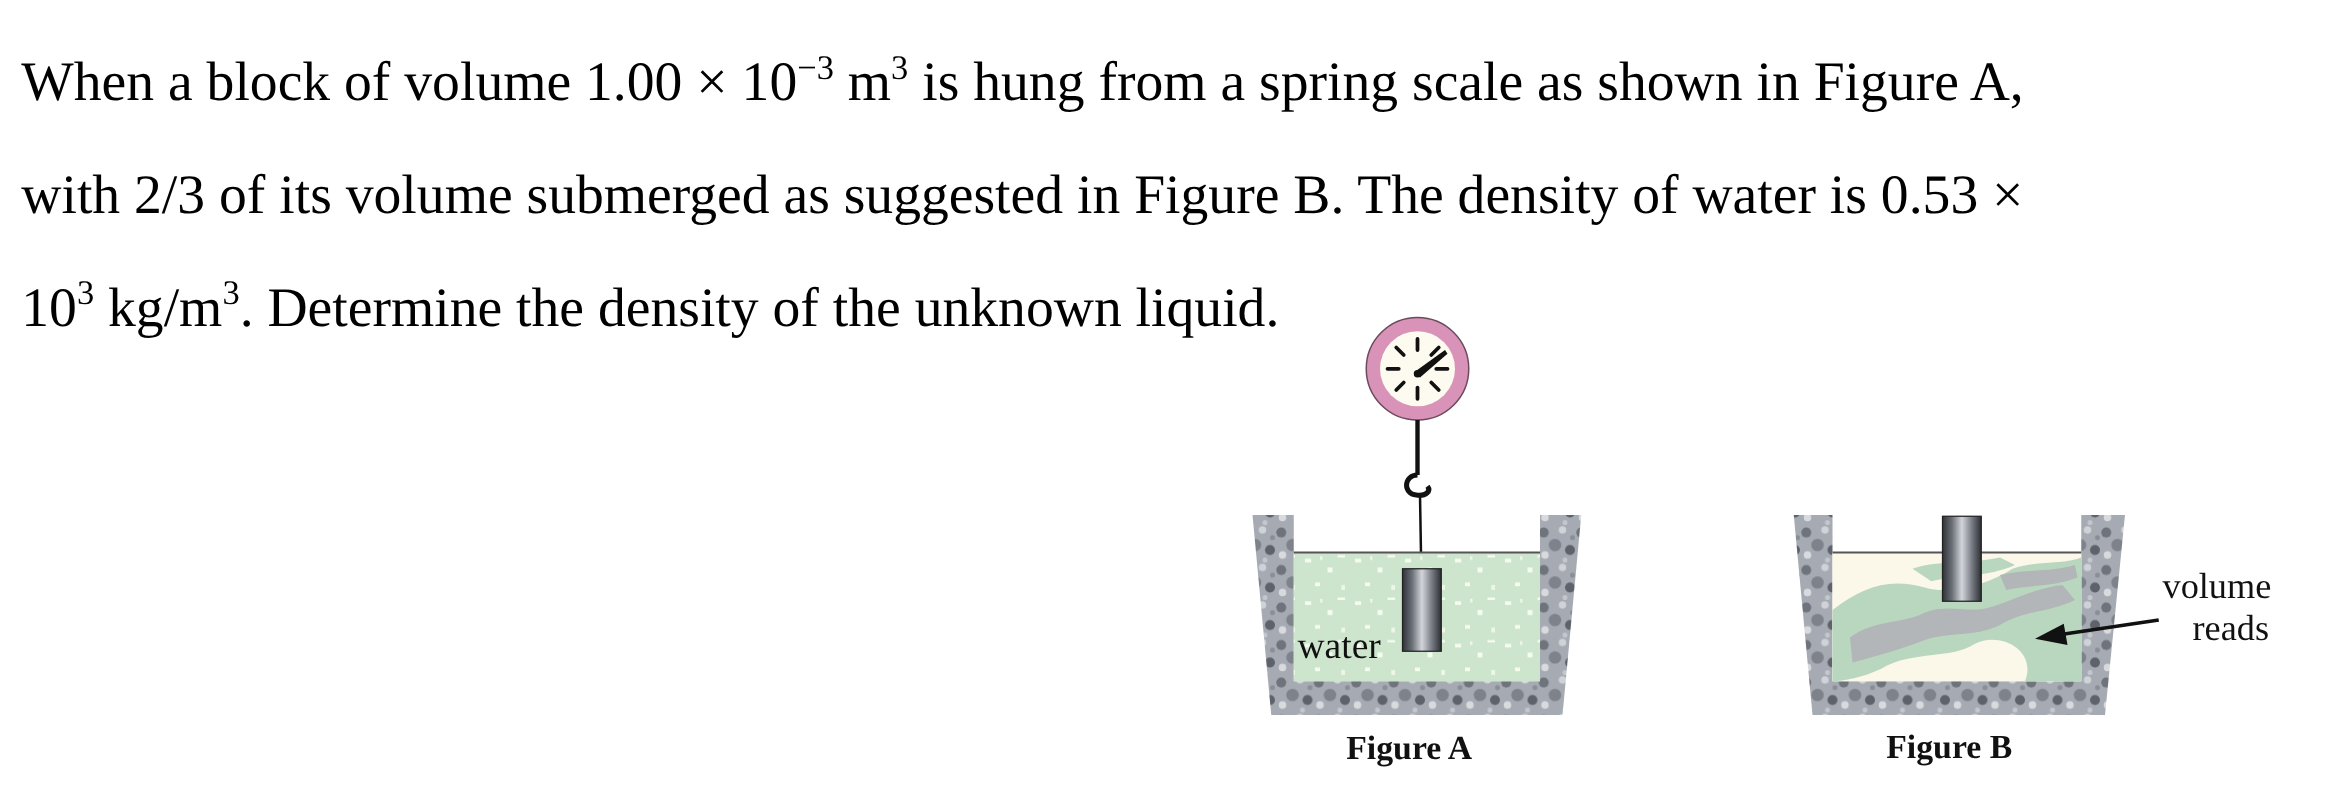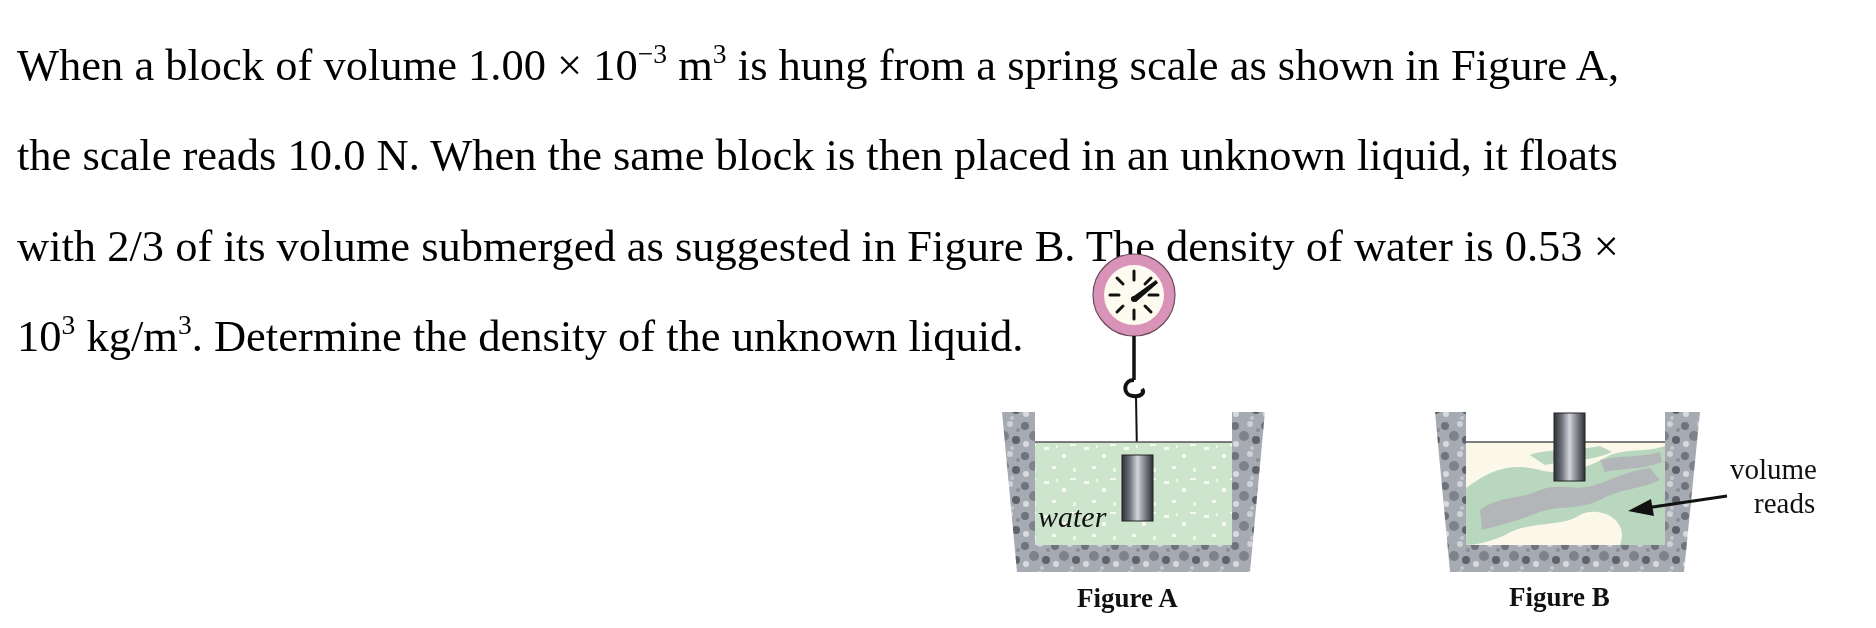--- a/index.html
+++ b/index.html
@@ -20,21 +20,20 @@
   .label {
     position: absolute; font-family: "Liberation Serif", "DejaVu Serif", serif;
     font-size: 29px; color: #111; white-space: nowrap; line-height: 34px;
   }
 </style>
 </head>
 <body>
 
 <div class="problem">
   <span class="line"><span>When a block of volume 1.00 × 10</span><sup>−3</sup><span> m</span><sup>3</sup><span> is hung from a spring scale as shown in Figure A,</span></span>
-  <span class="line">the scale reads 10.0 N.  When the same block is then placed in an unknown liquid, it floats</span>
   <span class="line">with 2/3 of its volume submerged as suggested in Figure B.  The density of water is 0.53 ×</span>
   <span class="line"><span>10</span><sup>3</sup><span> kg/m</span><sup>3</sup><span>. Determine the density of the unknown liquid.</span></span>
 </div>
 
 <svg class="fig-svg" width="1876" height="628" viewBox="0 0 1876 628">
   <defs>
     <pattern id="stone" patternUnits="userSpaceOnUse" width="30" height="30">
       <rect width="30" height="30" fill="#a6aab2"></rect>
       <circle cx="5" cy="6" r="4" fill="#6f737b"></circle>
       <circle cx="20" cy="4" r="3" fill="#cfd2d7"></circle>
@@ -101,18 +100,18 @@
     <line x1="1466" y1="442" x2="1665" y2="442" stroke="#555" stroke-width="1.5"></line>
     <rect x="1554" y="413" width="31" height="68" fill="url(#blockg)" stroke="#222" stroke-width="1"></rect>
 
     <g>
       <line x1="1727" y1="496" x2="1646" y2="508" stroke="#111" stroke-width="3"></line>
       <polygon points="1628,511 1651,499 1654,516" fill="#111"></polygon>
     </g>
   </g>
 </svg>
 
-<div class="label" style="left:1038px; top:500px; font-size:30px;font-style:italic;">water</div>
+<div class="label" style="left:1038px; top:500px; font-size:30px;">water</div>
 <div class="caption" style="left:1077px; top:583px;">Figure A</div>
 
 <div class="label" style="left:1730px; top:452px;">volume</div>
 <div class="label" style="left:1754px; top:486px;">reads</div>
 <div class="caption" style="left:1509px; top:582px;">Figure B</div>
 
 </body></html>

